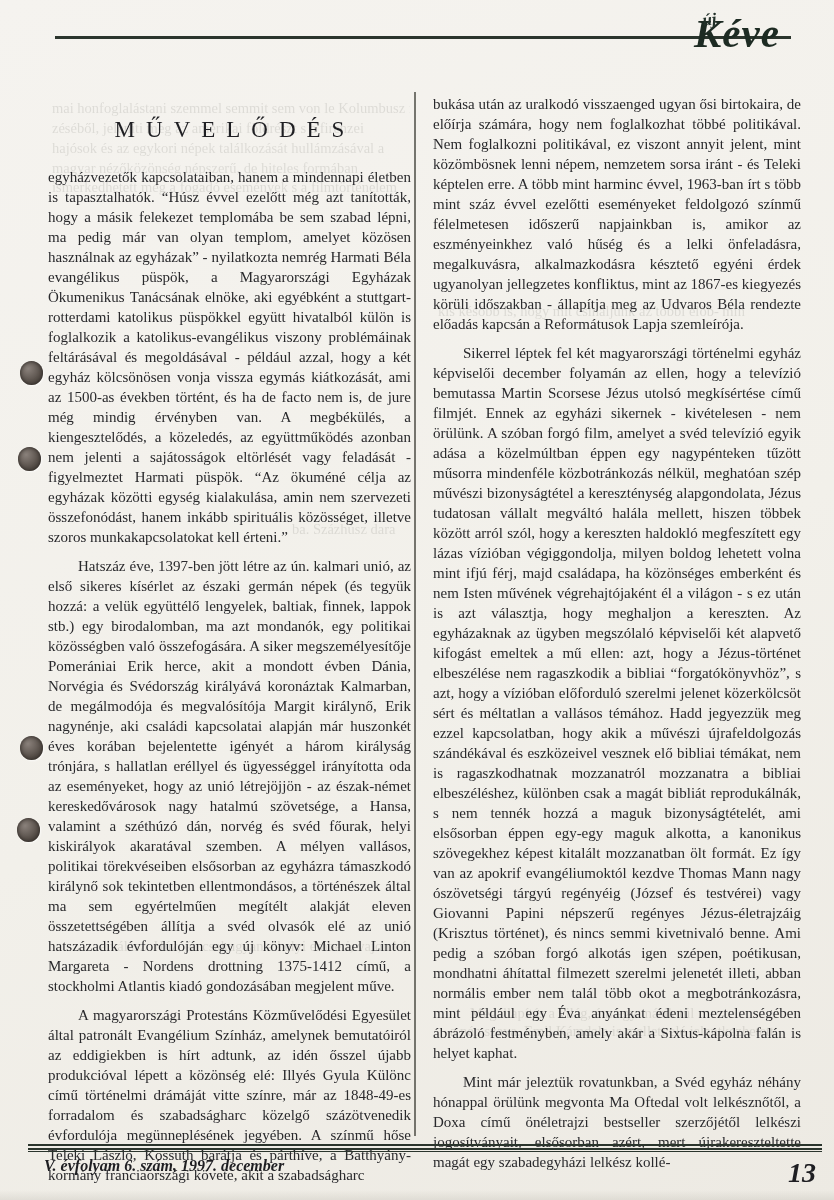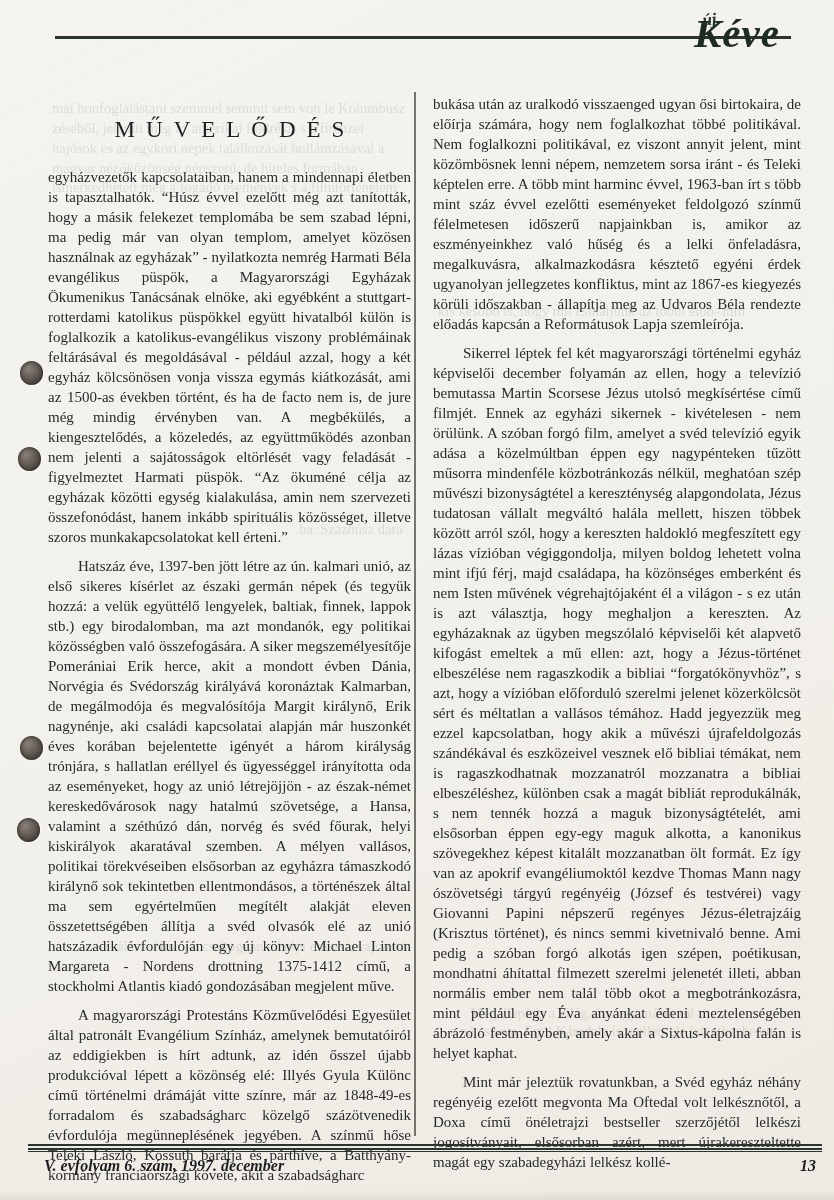--- a/index.html
+++ b/index.html
@@ -27,21 +27,21 @@
   .divider{position:absolute;left:414px;top:92px;width:1.5px;height:1044px;background:#55554ecc;}
   .section-title{
     margin:26px 0 27px 0;text-align:center;font-size:23px;letter-spacing:11px;
     padding-left:11px;font-weight:400;color:#1f1f23;white-space:nowrap;
   }
   
   .footer-rule{position:absolute;left:28px;top:1144px;width:794px;height:8px;
     background:linear-gradient(#2b352d 0 2px,#f2f0ea00 2px 4px,#2b352d 4px 6px,#f2f0ea00 6px 7px,#2b352d 7px 8px);}
   .footer-issue{position:absolute;left:44px;top:1157px;font-size:16px;font-weight:bold;
     font-style:italic;color:#1e1e22;}
-  .footer-page{position:absolute;right:18px;top:1157px;font-size:16px;font-weight:bold;
+  .footer-page{position:absolute;right:18px;top:1157px;font-size:28px;font-weight:bold;
     font-style:italic;color:#1e1e22;}
   
   .hole{position:absolute;width:23px;height:24px;border-radius:50%;
     background:radial-gradient(circle at 35% 32%,#8a817b,#5b534d 55%,#403a35 90%);
     box-shadow:inset 0 0 4px #2c2723,1px 1px 2px #ffffffaa;}
   .hole.h1{left:20px;top:361px;}
   .hole.h2{left:18px;top:447px;}
   .hole.h3{left:20px;top:736px;}
   .hole.h4{left:17px;top:818px;}
   
@@ -51,21 +51,21 @@
 </head>
 <body>
 
 <div class="page">
 
   <div class="ghost" style="left:52px;top:100px;width:358px;">mai honfoglalástani szemmel semmit sem von le Kolumbusz felfede-</div>
   <div class="ghost" style="left:52px;top:120px;width:358px;">zéséből, jeleníti meg az amerikai földrészt s a firenzei</div>
   <div class="ghost" style="left:52px;top:140px;width:358px;">hajósok és az egykori népek találkozását hullámzásával a</div>
   <div class="ghost" style="left:52px;top:160px;width:358px;">magyar nézőközönség népszerű, de hiteles formában</div>
   <div class="ghost" style="left:52px;top:179px;width:358px;">ismerkedhetett meg a fogadó események s a filmtörténelem</div>
-  <div class="ghost" style="left:292px;top:521px;width:118px;text-align:center;">ba. Százhúsz dara</div>
+  <div class="ghost" style="left:292px;top:521px;width:118px;">ba. Százhúsz dara</div>
   <div class="ghost" style="left:438px;top:303px;width:360px;">kis később is, hogy mit csináljunk az többi előb- min</div>
   <div class="ghost" style="left:100px;top:938px;width:310px;">a válasz. Húz, én csakugyan a helyi emberi, vajon húzza</div>
   <div class="ghost" style="left:470px;top:1005px;width:330px;">Megállapítás a világ, ám egy másik túl</div>
   <div class="ghost" style="left:450px;top:1023px;width:350px;">a nép szava. Emil Kámdala is mellett elé jelentkezhetett</div>
 
   <div class="top-rule"></div>
   <div class="masthead">
     <span class="uj">új</span>
     <span class="keve">Kéve</span>
   </div>
@@ -80,20 +80,20 @@
   <div class="col col-left">
     <h1 class="section-title">MŰVELŐDÉS</h1>
     <p>egyházvezetők kapcsolataiban, hanem a mindennapi életben is tapasztalhatók. “Húsz évvel ezelőtt még azt tanították, hogy a másik felekezet templomába be sem szabad lépni, ma pedig már van olyan templom, amelyet közösen használnak az egyházak” - nyilatkozta nemrég Harmati Béla evangélikus püspök, a Magyarországi Egyházak Ökumenikus Tanácsának elnöke, aki egyébként a stuttgart-rotterdami katolikus püspökkel együtt hivatalból külön is foglalkozik a katolikus-evangélikus viszony problémáinak feltárásával és megoldásával - például azzal, hogy a két egyház kölcsönösen vonja vissza egymás kiátkozását, ami az 1500-as években történt, és ha de facto nem is, de jure még mindig érvényben van. A megbékülés, a kiengesztelődés, a közeledés, az együttműködés azonban nem jelenti a sajátosságok eltörlését vagy feladását - figyelmeztet Harmati püspök. “Az ökuméné célja az egyházak közötti egység kialakulása, amin nem szervezeti összefonódást, hanem inkább spirituális közösséget, illetve szoros munkakapcsolatokat kell érteni.”</p>
     <p class="indent">Hatszáz éve, 1397-ben jött létre az ún. kalmari unió, az első sikeres kísérlet az északi germán népek (és tegyük hozzá: a velük együttélő lengyelek, baltiak, finnek, lappok stb.) egy birodalomban, ma azt mondanók, egy politikai közösségben való összefogására. A siker megszemélyesítője Pomerániai Erik herce, akit a mondott évben Dánia, Norvégia és Svédország királyává koronáztak Kalmarban, de megálmodója és megvalósítója Margit királynő, Erik nagynénje, aki családi kapcsolatai alapján már huszonkét éves korában bejelentette igényét a három királyság trónjára, s hallatlan eréllyel és ügyességgel irányította oda az eseményeket, hogy az unió létrejöjjön - az észak-német kereskedővárosok nagy hatalmú szövetsége, a Hansa, valamint a széthúzó dán, norvég és svéd főurak, helyi kiskirályok akaratával szemben. A mélyen vallásos, politikai törekvéseiben elsősorban az egyházra támaszkodó királynő sok tekintetben ellentmondásos, a történészek által ma sem egyértelműen megítélt alakját eleven összetettségében állítja a svéd olvasók elé az unió hatszázadik évfordulóján egy új könyv: Michael Linton Margareta - Nordens drottning 1375-1412 című, a stockholmi Atlantis kiadó gondozásában megjelent műve.</p>
     <p class="indent">A magyarországi Protestáns Közművelődési Egyesület által patronált Evangélium Színház, amelynek bemutatóiról az eddigiekben is hírt adtunk, az idén ősszel újabb produkcióval lépett a közönség elé: Illyés Gyula Különc című történelmi drámáját vitte színre, már az 1848-49-es forradalom és szabadságharc közelgő százötvenedik évfordulója megünneplésének jegyében. A színmű hőse Teleki László, Kossuth barátja és párthíve, a Batthyány-kormány franciaországi követe, akit a szabadságharc</p>
   </div>
 
   <div class="col col-right">
     <p>bukása után az uralkodó visszaenged ugyan ősi birtokaira, de előírja számára, hogy nem foglalkozhat többé politikával. Nem foglalkozni politikával, ez viszont annyit jelent, mint közömbösnek lenni népem, nemzetem sorsa iránt - és Teleki képtelen erre. A több mint harminc évvel, 1963-ban írt s több mint száz évvel ezelőtti eseményeket feldolgozó színmű félelmetesen időszerű napjainkban is, amikor az eszményeinkhez való hűség és a lelki önfeladásra, megalkuvásra, alkalmazkodásra késztető egyéni érdek ugyanolyan jellegzetes konfliktus, mint az 1867-es kiegyezés körüli időszakban - állapítja meg az Udvaros Béla rendezte előadás kapcsán a Reformátusok Lapja szemleírója.</p>
     <p class="indent">Sikerrel léptek fel két magyarországi történelmi egyház képviselői december folyamán az ellen, hogy a televízió bemutassa Martin Scorsese Jézus utolsó megkísértése című filmjét. Ennek az egyházi sikernek - kivételesen - nem örülünk. A szóban forgó film, amelyet a svéd televízió egyik adása a közelmúltban éppen egy nagypénteken tűzött műsorra mindenféle közbotránkozás nélkül, meghatóan szép művészi bizonyságtétel a kereszténység alapgondolata, Jézus tudatosan vállalt megváltó halála mellett, hiszen többek között arról szól, hogy a kereszten haldokló megfeszített egy lázas vízióban végiggondolja, milyen boldog lehetett volna mint ifjú férj, majd családapa, ha közönséges emberként és nem Isten művének végrehajtójaként él a világon - s ez után is azt választja, hogy meghaljon a kereszten. Az egyházaknak az ügyben megszólaló képviselői két alapvető kifogást emeltek a mű ellen: azt, hogy a Jézus-történet elbeszélése nem ragaszkodik a bibliai “forgatókönyvhöz”, s azt, hogy a vízióban előforduló szerelmi jelenet közerkölcsöt sért és méltatlan a vallásos témához. Hadd jegyezzük meg ezzel kapcsolatban, hogy akik a művészi újrafeldolgozás szándékával és eszközeivel vesznek elő bibliai témákat, nem is ragaszkodhatnak mozzanatról mozzanatra a bibliai elbeszéléshez, különben csak a magát bibliát reprodukálnák, s nem tennék hozzá a maguk bizonyságtételét, ami elsősorban éppen egy-egy maguk alkotta, a kanonikus szövegekhez képest kitalált mozzanatban ölt formát. Ez így van az apokrif evangéliumoktól kezdve Thomas Mann nagy ószövetségi tárgyú regényéig (József és testvérei) vagy Giovanni Papini népszerű regényes Jézus-életrajzáig (Krisztus történet), és nincs semmi kivetnivaló benne. Ami pedig a szóban forgó alkotás igen szépen, poétikusan, mondhatni áhítattal filmezett szerelmi jelenetét illeti, abban normális ember nem talál több okot a megbotránkozásra, mint például egy Éva anyánkat édeni meztelenségében ábrázoló festményben, amely akár a Sixtus-kápolna falán is helyet kaphat.</p>
-    <p class="indent">Mint már jeleztük rovatunkban, a Svéd egyház néhány regényéig ezelőtt megvonta Ma Oftedal volt lelkésznőtől, a Doxa című önéletrajzi bestseller szerzőjétől lelkészi jogosítványait, elsősorban azért, mert újrakereszteltette magát egy szabadegyházi lelkész kollé-</p>
+    <p class="indent">Mint már jeleztük rovatunkban, a Svéd egyház néhány hónappal örülünk megvonta Ma Oftedal volt lelkésznőtől, a Doxa című önéletrajzi bestseller szerzőjétől lelkészi jogosítványait, elsősorban azért, mert újrakereszteltette magát egy szabadegyházi lelkész kollé-</p>
   </div>
 
   <div class="footer-rule"></div>
   <div class="footer-issue">V. évfolyam 6.  szám, 1997. december</div>
   <div class="footer-page">13</div>
 
 </div>
 
 </body></html>

